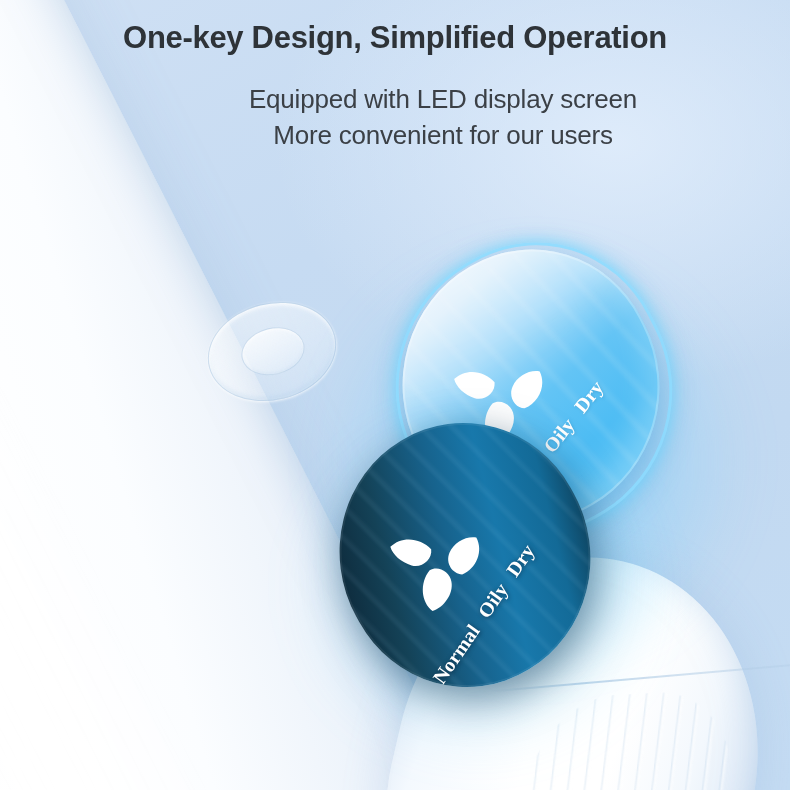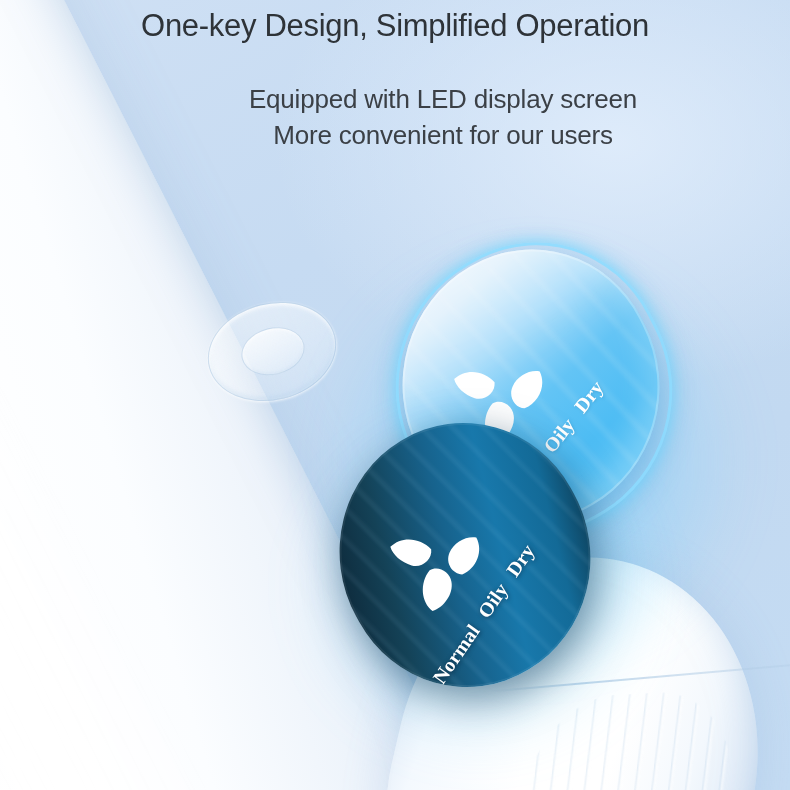--- a/index.html
+++ b/index.html
@@ -286,25 +286,25 @@
     top: 180px;
     font-size: 20px;
     transform: rotate(-25deg);
     text-shadow: 0 1px 4px rgba(0,20,40,0.6);
   }
 
   
   .headline {
     position: absolute;
     left: 0;
-    top: 8px;
+    top: 20px;
     width: 790px;
     text-align: center;
     font-size: 31px;
-    font-weight: 400;
+    font-weight: 700;
     color: #2e3338;
     letter-spacing: -0.3px;
   }
   .sub {
     position: absolute;
     left: 0;
     width: 790px;
     text-align: center;
     font-size: 26px;
     font-weight: 400;

